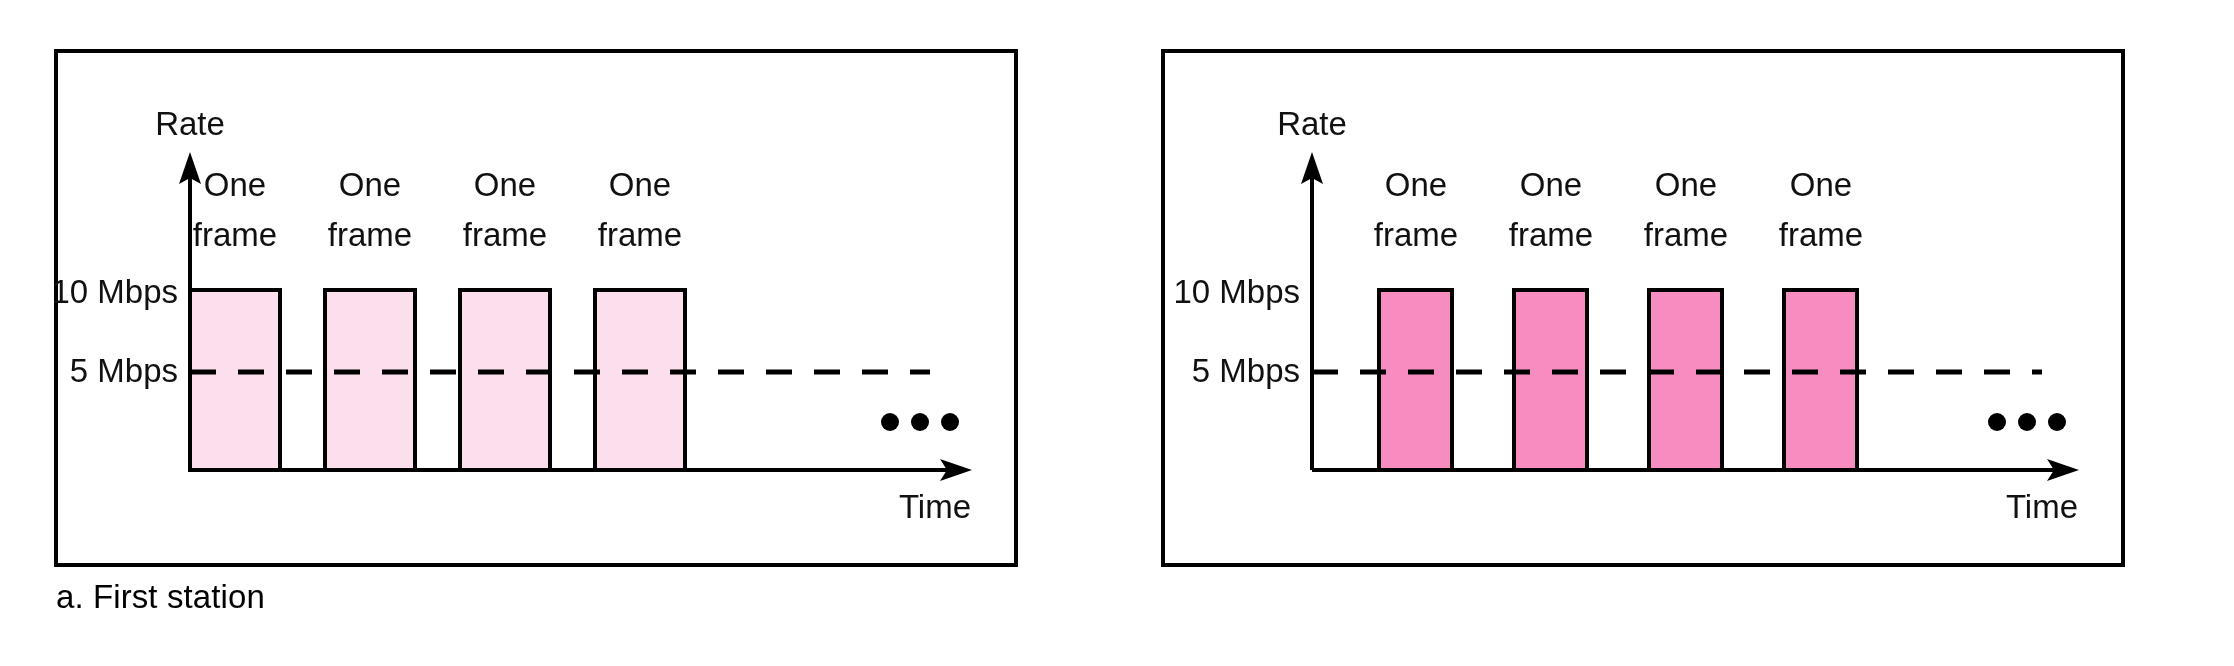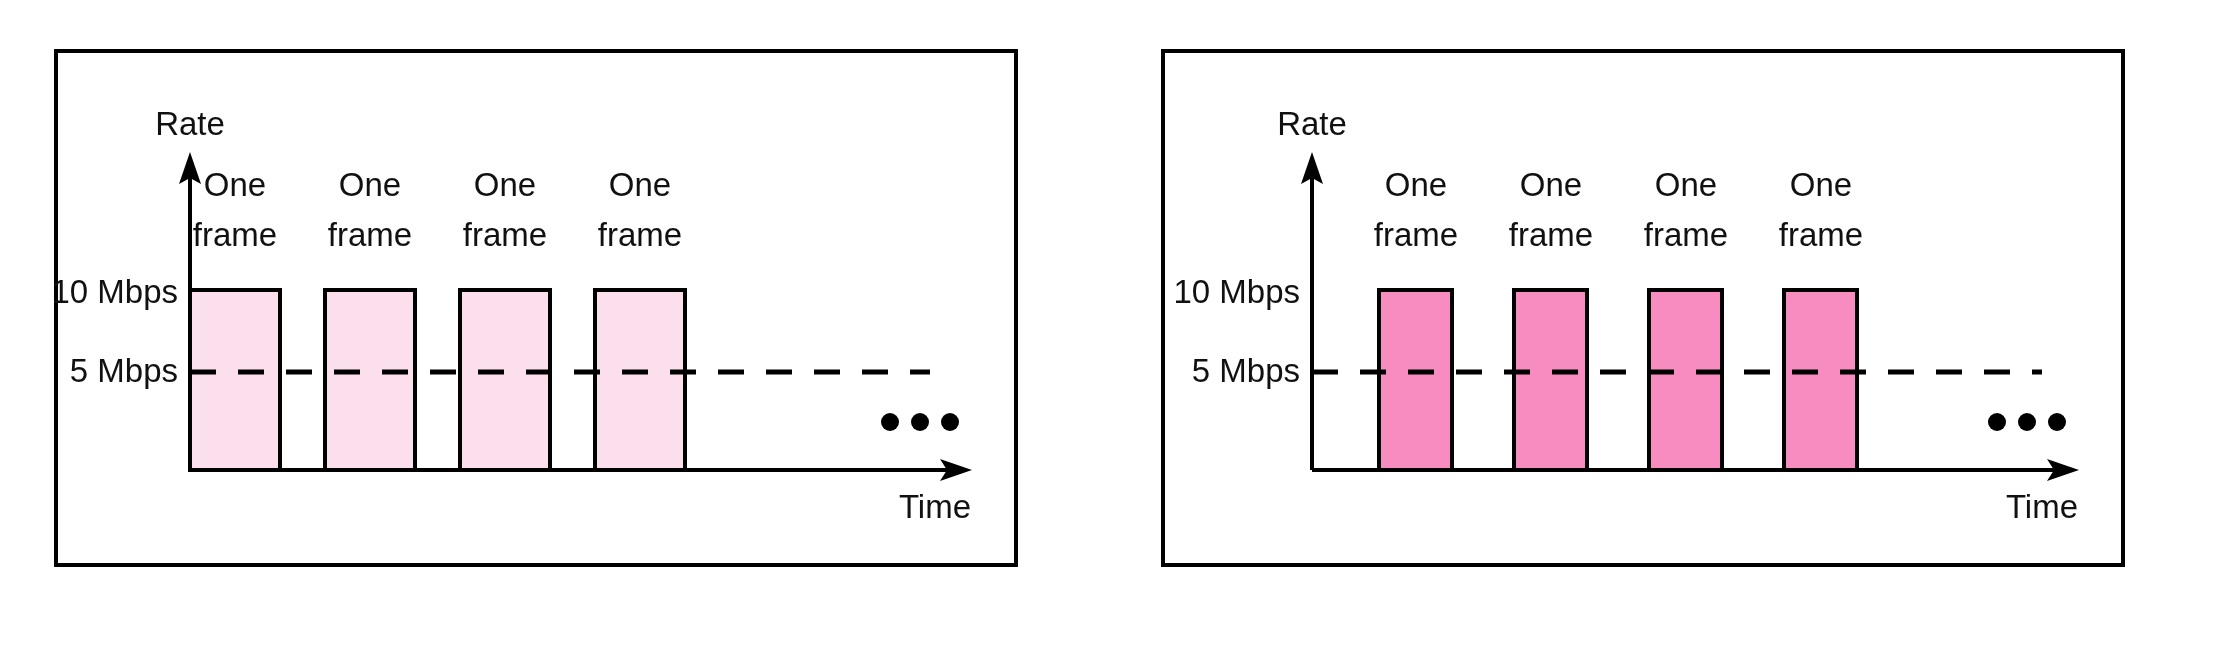--- a/index.html
+++ b/index.html
@@ -71,20 +71,21 @@
         <text class="frame-txt" x="640" y="196" text-anchor="middle">One</text>
         <text class="frame-txt" x="640" y="246" text-anchor="middle">frame</text>
       </g>
 
       <g>
         <circle cx="890" cy="422" r="9" fill="#000"></circle>
         <circle cx="920" cy="422" r="9" fill="#000"></circle>
         <circle cx="950" cy="422" r="9" fill="#000"></circle>
       </g>
     </svg>
+    <div class="cap" style="left:56px; top:578px;">a. First station</div>
   </div>
 
   <div class="panel-wrap" id="panel-b">
     <svg width="1117" height="666" viewBox="0 0 1117 666">
       <rect x="46" y="51" width="960" height="514" fill="#ffffff" stroke="#000" stroke-width="4"></rect>
 
       <line x1="195" y1="160" x2="195" y2="470" stroke="#000" stroke-width="4"></line>
       <polygon points="195,152 184,184 195,178 206,184" fill="#000"></polygon>
       <text class="axis-txt" x="195" y="135" text-anchor="middle">Rate</text>
 

